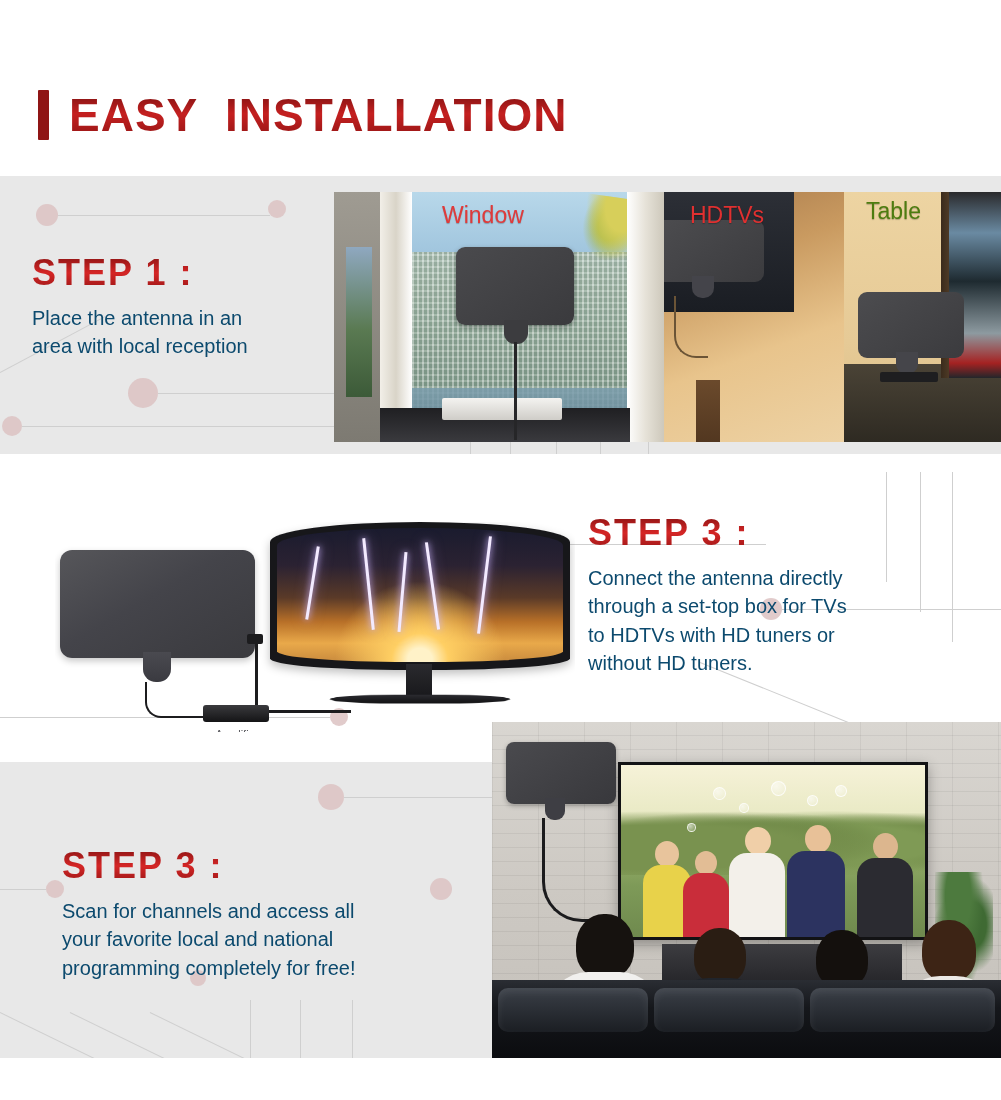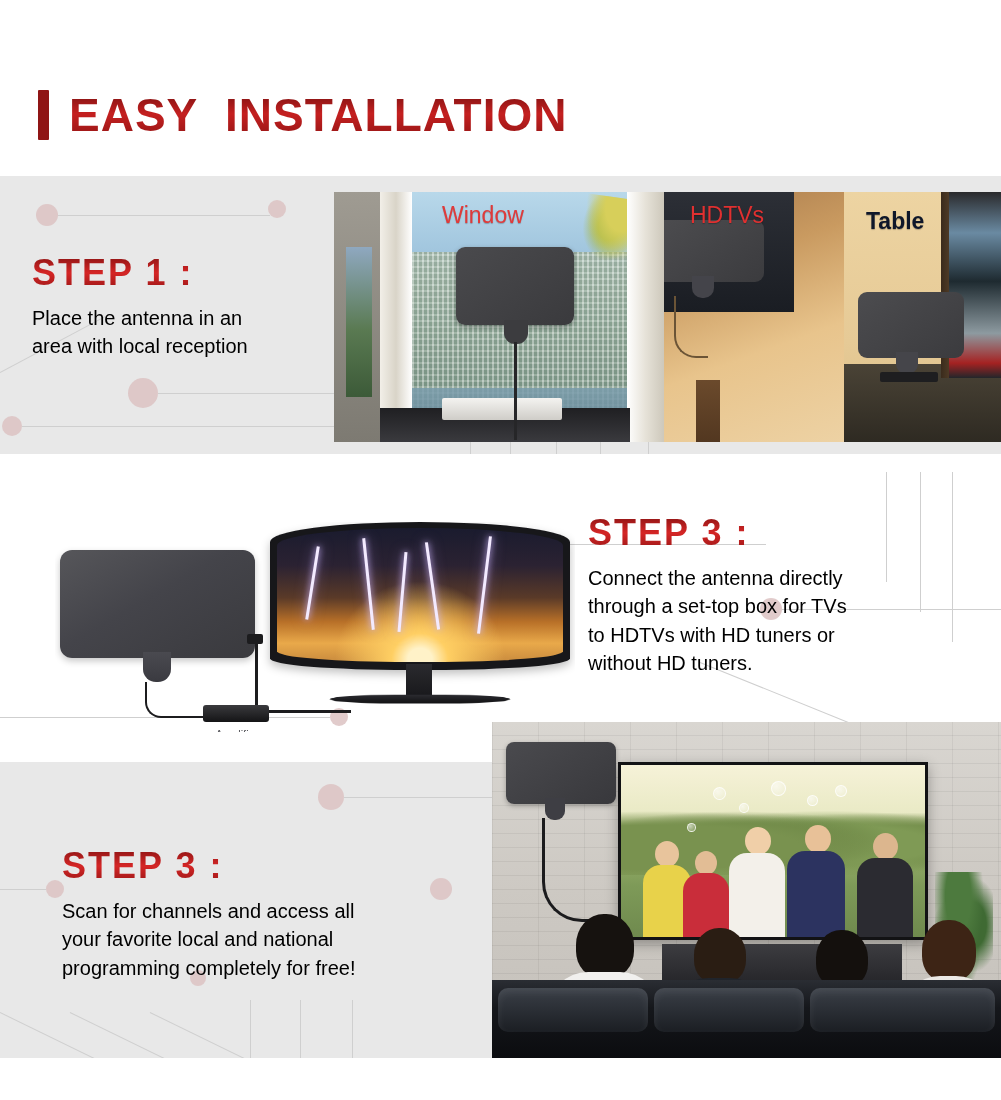--- a/index.html
+++ b/index.html
@@ -45,21 +45,21 @@
   .step-block { position: absolute; }
   .step-heading {
     font-size: 36px; font-weight: bold; letter-spacing: 2px;
     color: #b01818;
     background: linear-gradient(180deg,#7d1010 0%,#d52626 50%,#8e1313 100%);
     -webkit-background-clip: text; background-clip: text;
     -webkit-text-fill-color: transparent;
     margin-bottom: 10px; white-space: pre;
   }
   .step-body {
-    font-size: 20px; line-height: 1.42; color: #000000;
+    font-size: 20px; line-height: 1.42; color: #0c4a6e;
     font-family: "Liberation Sans", sans-serif;
   }
   .step-body .ln { display: block; white-space: pre; }
 
   #step1-block { left: 32px; top: 252px; width: 320px; }
   #step2-block { left: 588px; top: 512px; width: 392px; }
   #step3-block { left: 62px; top: 845px; width: 430px; }
 
   
   .photo { position: absolute; overflow: hidden; }
@@ -137,21 +137,21 @@
   .tbl-frameR { position:absolute; right:46px; top:0; width:14px; height:186px;
     background: linear-gradient(90deg,#3a2b1c,#5c452c); }
 
   .photo-label {
     position:absolute; font-size:23px; color:#e03030; font-weight:normal;
     text-shadow: 0 1px 1px rgba(0,0,0,.25);
     font-family: "Liberation Sans", sans-serif; white-space:pre;
   }
   #label-window { left: 108px; top: 10px; color:#e03a3a; }
   #label-wall   { left: 26px;  top: 10px; color:#e03030; }
-  #label-table  { left: 22px;  top: 16px; color:#0f172a;font-weight:bold; }
+  #label-table  { left: 22px;  top: 6px; color:#4d7c0f; }
 
   
   #photo-step2 { left: 55px; top: 522px; width: 520px; height: 210px; background: transparent; }
   .p2-ant { position:absolute; left:5px; top:28px; width:195px; height:108px;
     background: linear-gradient(150deg,#56565a 0%,#44444a 45%,#3a3a3e 100%);
     border-radius: 12px; box-shadow: 0 3px 7px rgba(0,0,0,.22); }
   .p2-ant-tab { position:absolute; left:88px; top:130px; width:28px; height:30px;
     background: linear-gradient(180deg,#4a4a50,#3a3a40); border-radius:0 0 13px 13px; }
   .p2-cable { position:absolute; left:90px; top:160px; width:62px; height:36px;
     border-left:2.5px solid #1c1c1e; border-bottom:2.5px solid #1c1c1e; border-radius:0 0 0 16px; }

